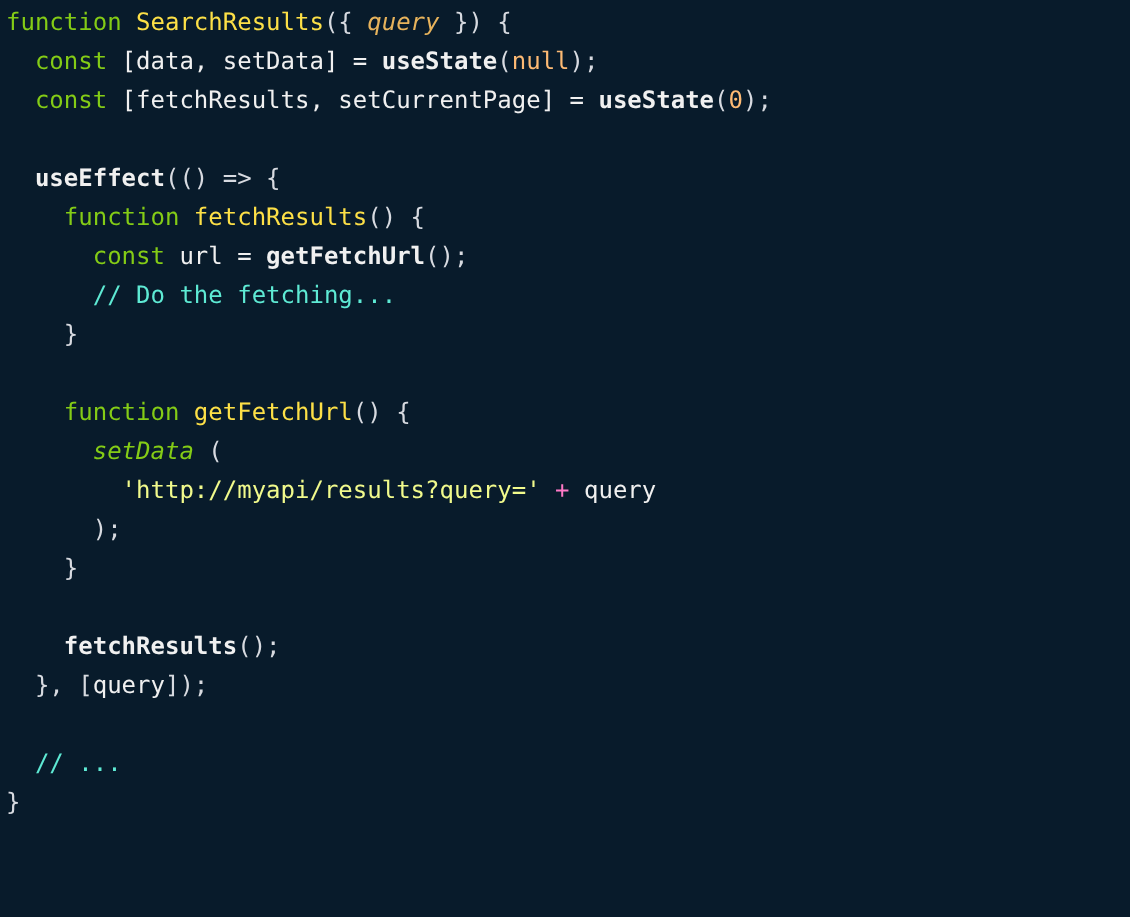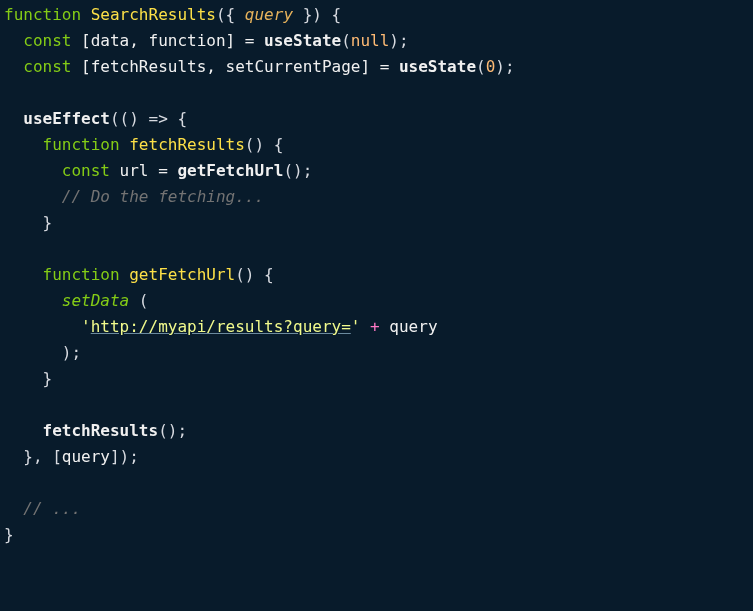--- a/index.html
+++ b/index.html
@@ -19,30 +19,30 @@
   }
   .kw{color:#84cc16}          
   .fn{color:#fde047}          
   .param{color:#e7b35c}       
   .call{color:#f0f0f0;font-weight:700}
   .id{color:#f0f0f0}
   .punc{color:#d7dae0}
   .brace{color:#d7dae0}
   .num{color:#fdba74}
   .str{color:#f1fa8c}
-  .cmt{color:#737373;font-style:italic}
-  .url{color:#f1fa8c;text-decoration:underline;text-decoration-color:#6b8a9e}
+  .cmt{color:#5eead4;}
+  .url{color:#f1fa8c;text-decoration-color:#6b8a9e}
   .op{color:#ff79c6}
   .ital{font-style:italic}
 </style>
 </head>
 <body>
 
 <pre class="code"><span class="kw">function</span> <span class="fn">SearchResults</span><span class="punc">({ </span><span class="param ital">query</span><span class="punc"> }) {</span>
-  <span class="kw">const</span><span class="id"> [data, function] = </span><span class="call">useState</span><span class="punc">(</span><span class="num">null</span><span class="punc">);</span>
+  <span class="kw">const</span><span class="id"> [data, setData] = </span><span class="call">useState</span><span class="punc">(</span><span class="num">null</span><span class="punc">);</span>
   <span class="kw">const</span><span class="id"> [fetchResults, setCurrentPage] = </span><span class="call">useState</span><span class="punc">(</span><span class="num">0</span><span class="punc">);</span>
 
   <span class="call">useEffect</span><span class="punc">(() =&gt; {</span>
     <span class="kw">function</span> <span class="fn">fetchResults</span><span class="punc">() {</span>
       <span class="kw">const</span><span class="id"> url = </span><span class="call">getFetchUrl</span><span class="punc">();</span>
       <span class="cmt">// Do the fetching...</span>
     <span class="brace">}</span>
 
     <span class="kw">function</span> <span class="fn">getFetchUrl</span><span class="punc">() {</span>
       <span class="kw ital">setData</span><span class="punc"> (</span>

